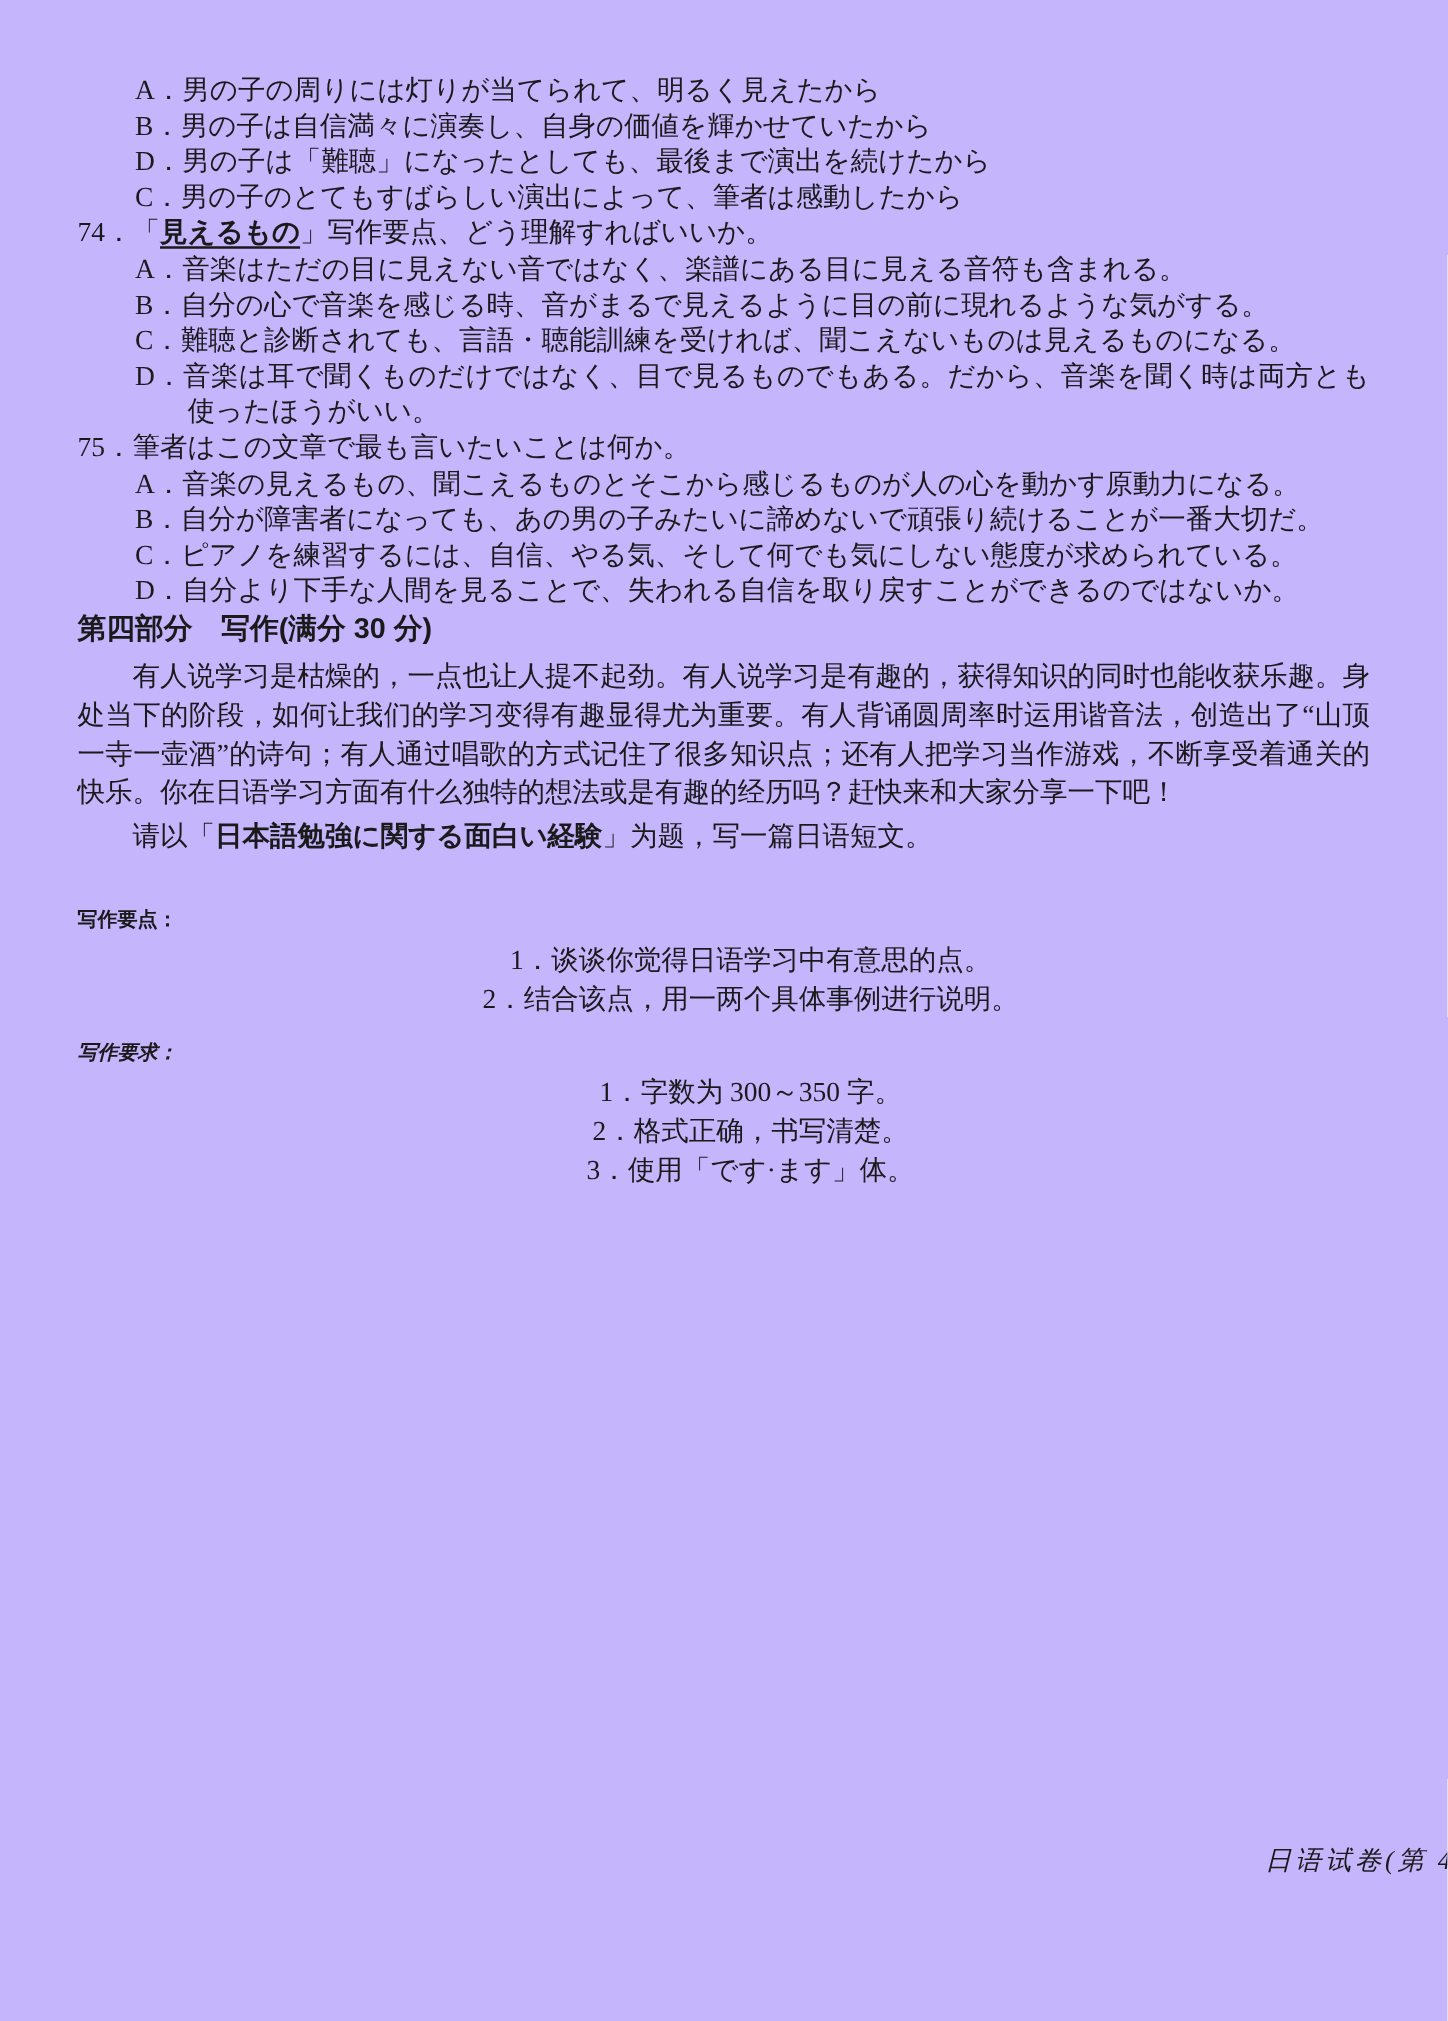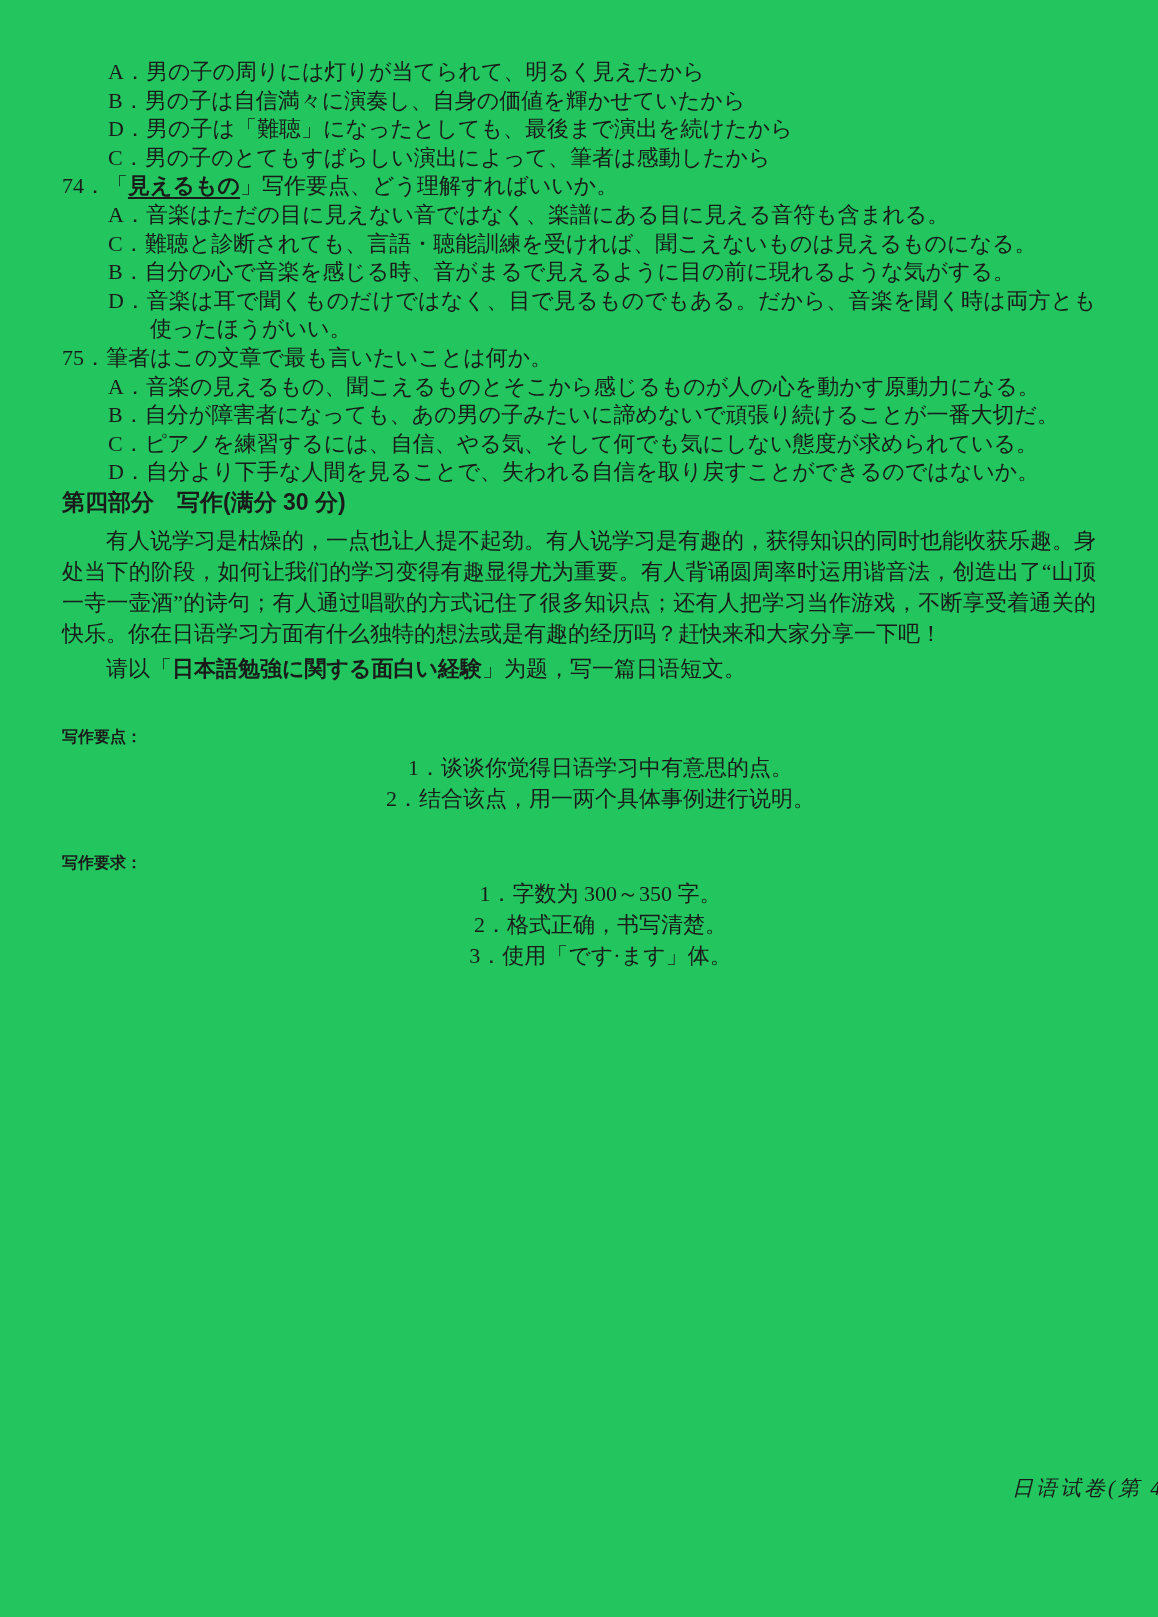--- a/index.html
+++ b/index.html
@@ -1,20 +1,20 @@
 <!DOCTYPE html>
 <html><head>
 <meta charset="utf-8">
 <style>
   html, body { margin: 0; padding: 0; background: #ffffff; }
   .page {
     position: relative;
     width: 1158px;
     height: 1617px;
-    background: #22c55e;
+    background: #c4b5fd;
     overflow: hidden;
     color: #1a1a1a;
     font-family: "Liberation Serif", "DejaVu Serif", serif;
   }
   .content {
     position: absolute;
     left: 62px;
     top: 58px;
     width: 1034px;
     font-size: 22px;
@@ -52,21 +52,21 @@
     font-family: "Liberation Sans", "DejaVu Sans", sans-serif;
   }
   .subheading {
     font-family: "Liberation Sans", "DejaVu Sans", sans-serif;
     font-weight: bold;
     font-size: 16px;
     line-height: 30px;
     text-align: left;
   }
   .subheading.points { margin-top: 38px; }
-  .subheading.reqs { margin-top: 34px; }
+  .subheading.reqs { margin-top: 14px; font-style: italic; }
   .wlist { line-height: 31px; text-align: center; }
   .witem { padding-left: 86px; text-indent: -43px; }
   .footer {
     position: absolute;
     left: 1012px;
     top: 1474px;
     font-size: 21px;
     font-style: italic;
     letter-spacing: 3px;
     white-space: nowrap;
@@ -92,24 +92,24 @@
       <span>C．</span><span>男の子のとてもすばらしい演出によって、筆者は感動したから</span>
     </div>
 
     <div class="q">
       <span>74．</span><span>「</span><span class="hl">見えるもの</span><span>」写作要点、どう理解すればいいか。</span>
     </div>
     <div class="opt">
       <span>A．</span><span>音楽はただの目に見えない音ではなく、楽譜にある目に見える音符も含まれる。</span>
     </div>
     <div class="opt">
-      <span>C．</span><span>難聴と診断されても、言語・聴能訓練を受ければ、聞こえないものは見えるものになる。</span>
+      <span>B．</span><span>自分の心で音楽を感じる時、音がまるで見えるように目の前に現れるような気がする。</span>
     </div>
     <div class="opt">
-      <span>B．</span><span>自分の心で音楽を感じる時、音がまるで見えるように目の前に現れるような気がする。</span>
+      <span>C．</span><span>難聴と診断されても、言語・聴能訓練を受ければ、聞こえないものは見えるものになる。</span>
     </div>
     <div class="opt">
       <span>D．</span><span>音楽は耳で聞くものだけではなく、目で見るものでもある。だから、音楽を聞く時は両方とも使ったほうがいい。</span>
     </div>
 
     <div class="q">
       <span>75．</span><span>筆者はこの文章で最も言いたいことは何か。</span>
     </div>
     <div class="opt">
       <span>A．</span><span>音楽の見えるもの、聞こえるものとそこから感じるものが人の心を動かす原動力になる。</span>

